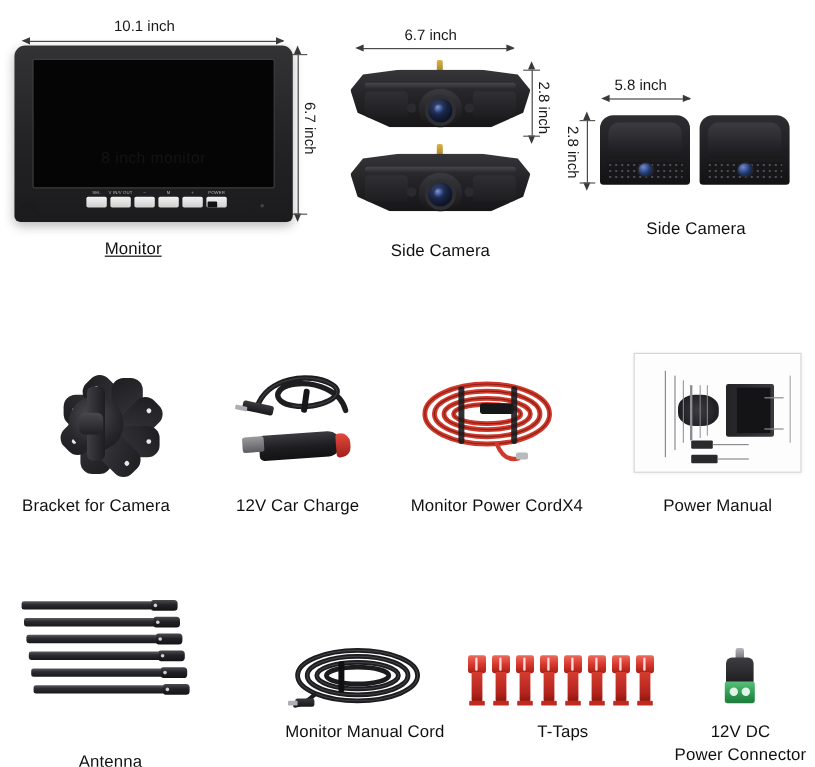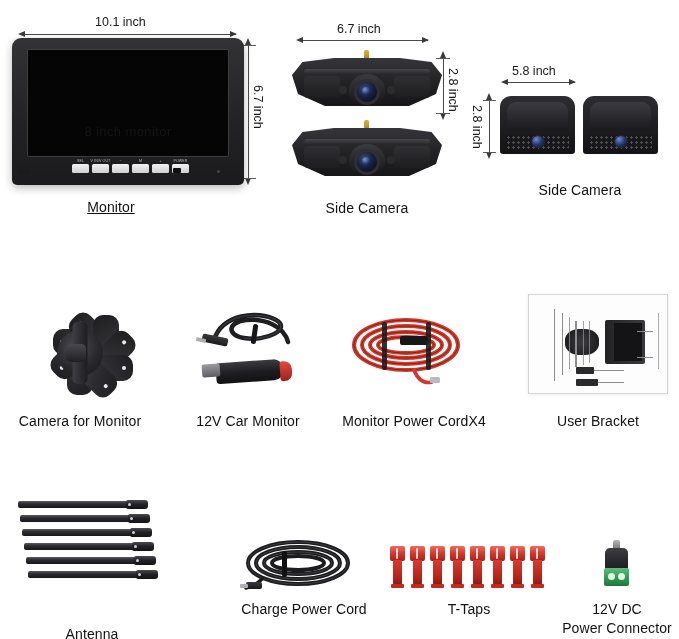--- a/index.html
+++ b/index.html
@@ -428,35 +428,35 @@
   <div class="petal" style="transform: rotate(270deg) translate(-13px,-2px);">
       <span class="hole"></span>
     </div>
   <div class="petal" style="transform: rotate(315deg) translate(-13px,-2px);">
       <span class="hole"></span>
     </div>
   <div id="bracket-cup"></div>
   <div id="bracket-arm"></div>
   <div id="bracket-knob"></div>
 </div>
-<div class="caption" style="left:0px; top:412px; width:160px;">Camera for Monitor</div>
+<div class="caption" style="left:0px; top:412px; width:160px;">Bracket for Camera</div>
 
 <div class="item" id="carcharge-unit">
   <svg width="100" height="60" viewBox="0 0 100 60" style="position:absolute;left:0;top:0;">
     <path d="M14 32 C 22 6, 58 2, 76 12 C 92 21, 66 34, 44 30 C 26 27, 28 14, 46 12 C 64 10, 84 18, 88 34" fill="none" stroke="#1e1e21" stroke-width="4.5" stroke-linecap="round"></path>
     <path d="M14 32 C 22 6, 58 2, 76 12 C 92 21, 66 34, 44 30" fill="none" stroke="#4a4a50" stroke-width="1.1" stroke-linecap="round" opacity=".65"></path>
   </svg>
   <div style="position:absolute;left:52px;top:16px;width:5px;height:20px;background:#161618;border-radius:2px;transform:rotate(8deg);"></div>
   <div id="carcharge-dcplug"></div>
   <div id="carcharge-dcpin"></div>
   <div id="carcharge-plugbody"></div>
   <div id="carcharge-tip"></div>
   <div id="carcharge-redcap"></div>
 </div>
-<div class="caption" style="left:168px; top:412px; width:160px;">12V Car Monitor</div>
+<div class="caption" style="left:168px; top:412px; width:160px;">12V Car Charge</div>
 
 <div class="item" id="campower-unit">
   <svg width="116" height="78" viewBox="0 0 116 78" style="position:absolute;left:0;top:0;">
     <g fill="none" stroke="#cf3a2c" stroke-width="4" stroke-linecap="round">
       <ellipse cx="58" cy="33" rx="52" ry="25"></ellipse>
       <ellipse cx="58" cy="33" rx="44" ry="19"></ellipse>
       <ellipse cx="58" cy="33" rx="36" ry="13"></ellipse>
       <ellipse cx="58" cy="33" rx="28" ry="8"></ellipse>
     </g>
     <g fill="none" stroke="#7d1a11" stroke-width="1" opacity=".8">
@@ -486,21 +486,21 @@
   <div class="manual-line" style="left:108px; top:36px; width:16px; height:1px;"></div>
   <div class="manual-line" style="left:108px; top:62px; width:16px; height:1px;"></div>
   <div class="manual-line" style="left:26px; top:14px; width:72px; height:1.4px; transform:rotate(90deg); transform-origin:0 0;"></div>
   <div class="manual-line" style="left:34px; top:18px; width:62px; height:1.4px; transform:rotate(90deg); transform-origin:0 0;"></div>
   <div class="manual-line" style="left:41px; top:22px; width:52px; height:1.4px; transform:rotate(90deg); transform-origin:0 0; opacity:.85;"></div>
   <div class="manual-line" style="left:48px; top:26px; width:46px; height:2.4px; transform:rotate(90deg); transform-origin:0 0;"></div>
   <div class="manual-line" style="left:55px; top:26px; width:44px; height:1.4px; transform:rotate(90deg); transform-origin:0 0; opacity:.8;"></div>
   <div class="manual-line" style="left:61px; top:26px; width:42px; height:1.4px; transform:rotate(90deg); transform-origin:0 0; opacity:.8;"></div>
   <div class="manual-line" style="left:130px; top:18px; width:56px; height:1.2px; transform:rotate(90deg); transform-origin:0 0; opacity:.7;"></div>
 </div>
-<div class="caption" style="left:518px; top:412px; width:160px;">User Bracket</div>
+<div class="caption" style="left:518px; top:412px; width:160px;">Power Manual</div>
 
 <div class="item" id="antenna-unit">
   <div class="antenna-rod" style="top:0px; left:0px;">
     <div class="shaft"></div>
     <div class="base"></div>
     <div class="pivot"></div>
   </div>
   <div class="antenna-rod" style="top:14px; left:2px;">
     <div class="shaft"></div>
     <div class="base"></div>
@@ -541,21 +541,21 @@
       <ellipse cx="58" cy="28" rx="50" ry="21"></ellipse>
       <ellipse cx="58" cy="28" rx="42" ry="16"></ellipse>
       <ellipse cx="58" cy="28" rx="34" ry="11"></ellipse>
     </g>
     <path d="M22 44 C 16 50, 12 52, 6 53" fill="none" stroke="#1c1c1f" stroke-width="3.6" stroke-linecap="round"></path>
   </svg>
   <div style="position:absolute;left:42px;top:16px;width:5px;height:26px;background:#0f0f11;border-radius:2px;"></div>
   <div style="position:absolute;left:6px;top:47px;width:16px;height:7px;background:linear-gradient(180deg,#3a3a3f,#18181b);border-radius:2px;"></div>
   <div style="position:absolute;left:0px;top:48.5px;width:8px;height:4px;background:#aeaeb3;border-radius:1px;"></div>
 </div>
-<div class="caption" style="left:218px; top:600px; width:172px;">Charge Power Cord</div>
+<div class="caption" style="left:218px; top:600px; width:172px;">Monitor Manual Cord</div>
 
 <div class="item" id="ttaps-unit">
   <div class="ttap" style="left:0px;">
     <div class="head"></div>
       <div class="slot"></div>
       <div class="leg"></div>
       <div class="foot"></div>
   </div>
   <div class="ttap" style="left:20px;">
     <div class="head"></div>

